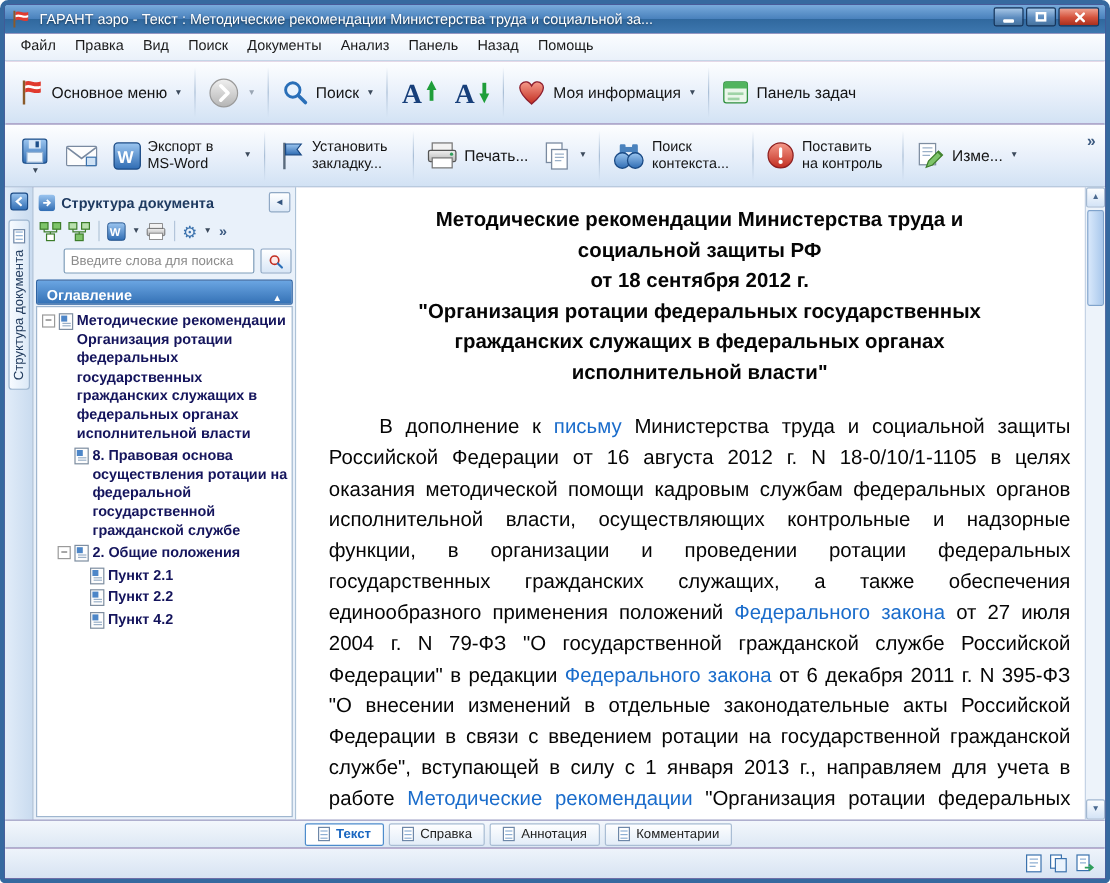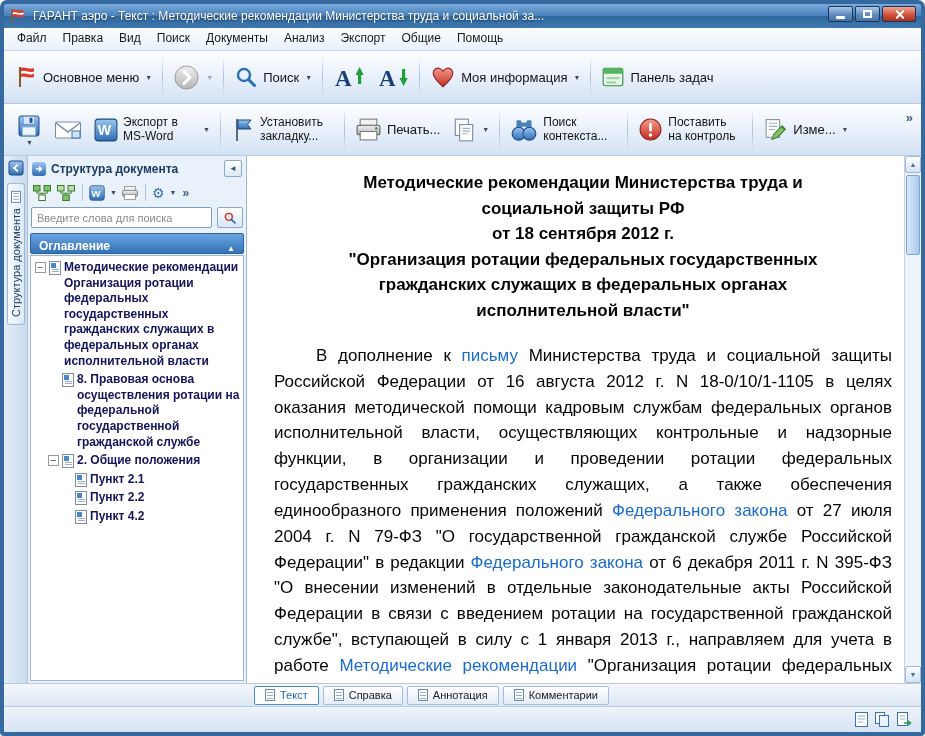--- a/index.html
+++ b/index.html
@@ -103,21 +103,21 @@
   .sb-title { font-size: 12px; font-weight: bold; color: #1e3a60; flex: 1; white-space: nowrap; overflow: hidden; }
   .sb-collapse {
     width: 18px; height: 17px; border: 1px solid #8fa8c4; border-radius: 2px;
     background: linear-gradient(#ffffff,#dce9f7);
     font-size: 8px; color: #33557f; display: flex; align-items: center; justify-content: center;
   }
   .sb-toolbar { height: 25px; flex: 0 0 25px; display: flex; align-items: center; gap: 4px; padding: 0 2px; }
   .sb-sep { width: 1px; height: 17px; background: #b3c5da; margin: 0 2px; }
   .gear-glyph { font-size: 14px; color: #3b72ad; line-height: 1; }
   .sb-overflow { font-size: 12px; color: #3c5a80; font-weight: bold; margin-left: 2px; }
-  .sb-search { display: flex; gap: 5px; padding: 2px 1px 5px; }
+  .sb-search { display: flex; gap: 5px; padding: 2px 1px 5px; margin-left: 22px; }
   .sb-search input {
     flex: 1; height: 21px; border: 1px solid #7f9db9; border-radius: 2px;
     font-size: 11px; padding: 0 5px; color: #444; font-family: "Liberation Sans", sans-serif;
   }
   .sb-search input::placeholder { color: #8b8b8b; }
   .sb-search-btn {
     width: 26px; height: 21px; border: 1px solid #8fa8c4; border-radius: 2px;
     background: linear-gradient(#ffffff,#d8e6f6);
     display: flex; align-items: center; justify-content: center;
   }
@@ -181,21 +181,21 @@
     background: linear-gradient(#f3f7fc,#dde8f4);
     border-top: 1px solid #b9cade;
     display: flex; align-items: center; gap: 4px; padding: 1px 4px 1px 250px;
   }
   .btab {
     display: flex; align-items: center; gap: 5px; height: 19px; padding: 0 10px;
     border: 1px solid #a9bdd4; border-radius: 2px;
     background: linear-gradient(#fefeff,#e3edf8);
     font-size: 11px; color: #222;
   }
-  .btab.active { border-color: #4d8ccc; background: #ffffff; color: #1a66c0; font-weight: normal; }
+  .btab.active { border-color: #4d8ccc; background: #ffffff; color: #1a66c0; font-weight: bold; }
   .btab-label { white-space: nowrap; }
   .page-ico { width: 10px; height: 12px; background: #fff; border: 1px solid #6d87a8; position: relative; display: inline-block; }
   .page-ico::after { content: ""; position: absolute; left: 1px; top: 2px; width: 6px; height: 1px; background: #8fb0d4; box-shadow: 0 3px 0 #8fb0d4, 0 6px 0 #8fb0d4; }
 
   
   .statusbar {
     height: 26px; flex: 0 0 26px;
     background: linear-gradient(#eef4fb,#d7e3f2);
     border-top: 1px solid #b9cade;
     display: flex; align-items: center; justify-content: flex-end; gap: 5px; padding: 0 8px;
@@ -245,22 +245,22 @@
     </div>
   </div>
 
   <div class="menubar">
       <div class="menu-item">Файл</div>
       <div class="menu-item">Правка</div>
       <div class="menu-item">Вид</div>
       <div class="menu-item">Поиск</div>
       <div class="menu-item">Документы</div>
       <div class="menu-item">Анализ</div>
-      <div class="menu-item">Экспорт</div>
-      <div class="menu-item">Общие</div>
+      <div class="menu-item">Панель</div>
+      <div class="menu-item">Назад</div>
       <div class="menu-item">Помощь</div>
     </div>
 
   <div class="toolbar toolbar1">
     <div class="tb-btn">
       <span class="ico">
         <svg width="22" height="24" viewBox="0 0 22 24">
             <path d="M4 2v20" stroke="#8a5a2a" stroke-width="2"></path>
             <path d="M5 3c4-2 7.5 2 13 0v9c-5.5 2-9-2-13 0z" fill="#e03a2f"></path>
             <path d="M5 6.4c4-2 7.5 2 13 0v2.4c-5.5 2-9-2-13 0z" fill="#fff"></path>

